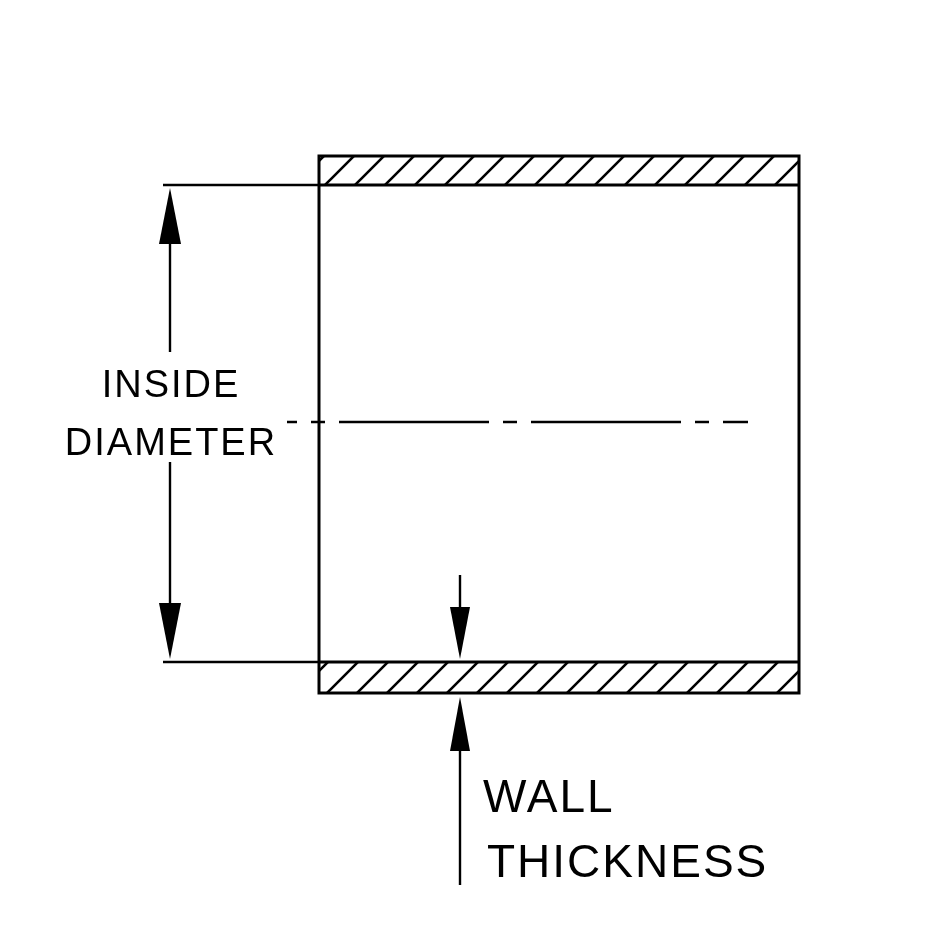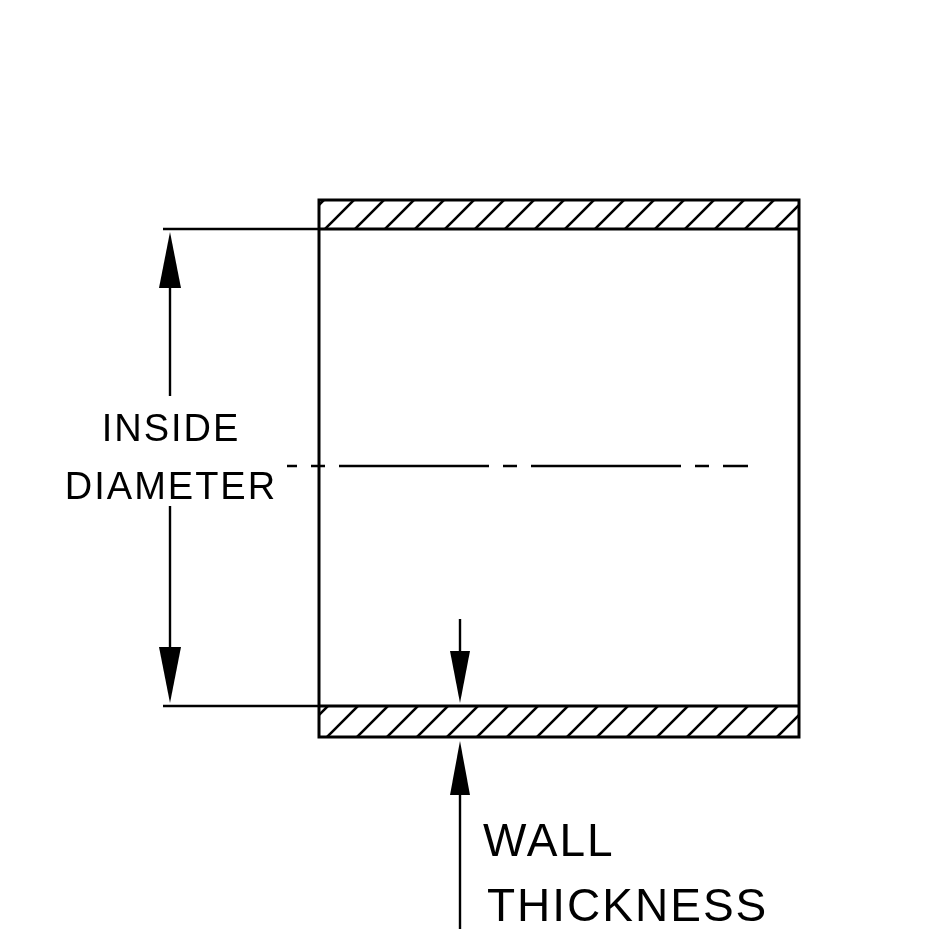--- a/index.html
+++ b/index.html
@@ -6,21 +6,20 @@
     margin: 0;
     padding: 0;
     background: #ffffff;
   }
   .canvas {
     position: relative;
     width: 949px;
     height: 885px;
     background: #ffffff;
     overflow: hidden;
-    margin-top: 44px;
   }
   svg {
     display: block;
   }
   .stroke {
     stroke: #000000;
     fill: none;
   }
   .fill {
     fill: #000000;

